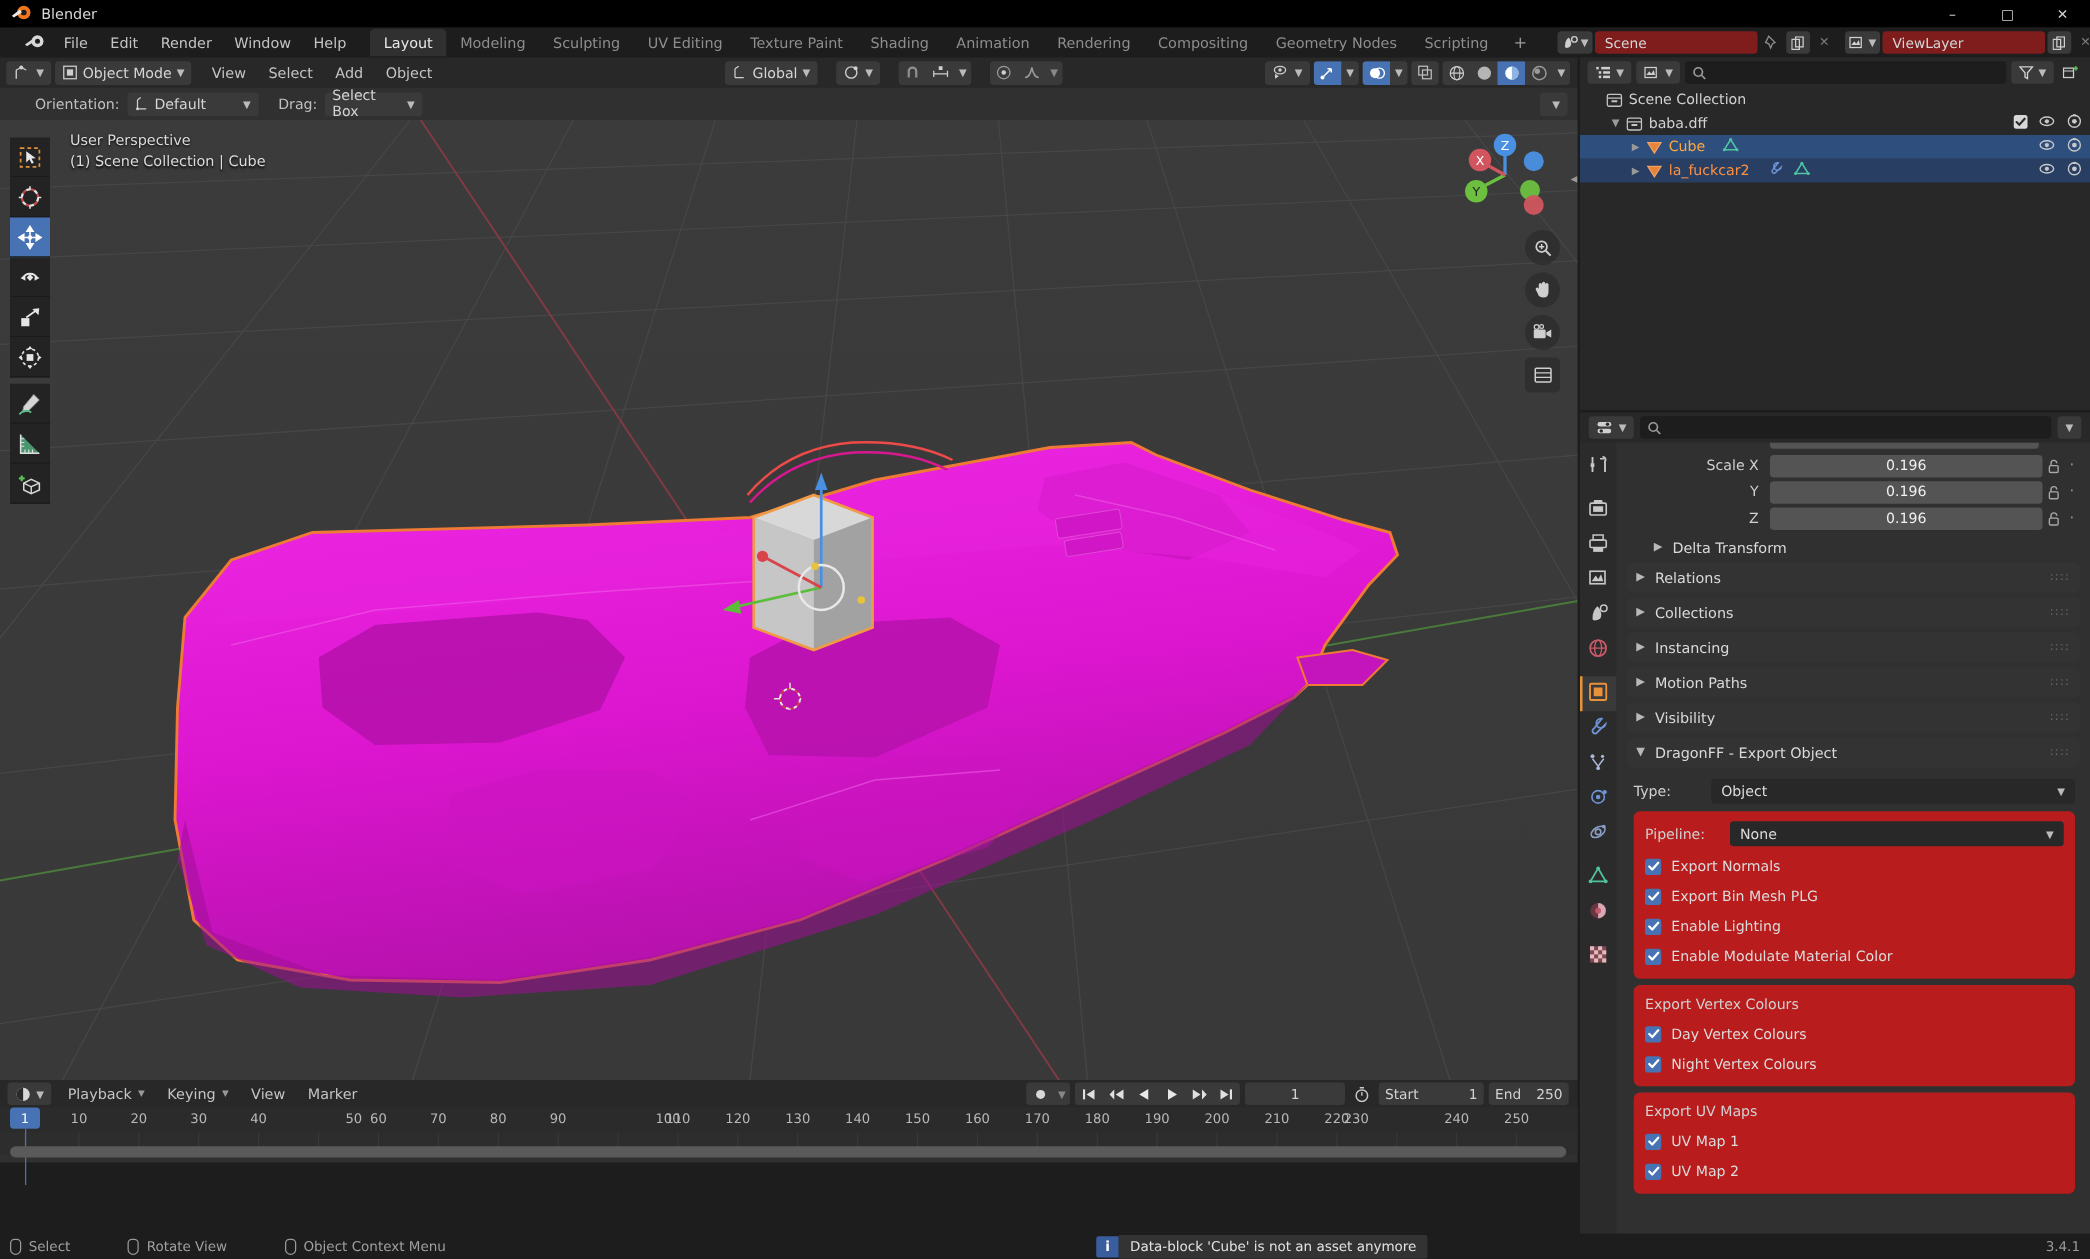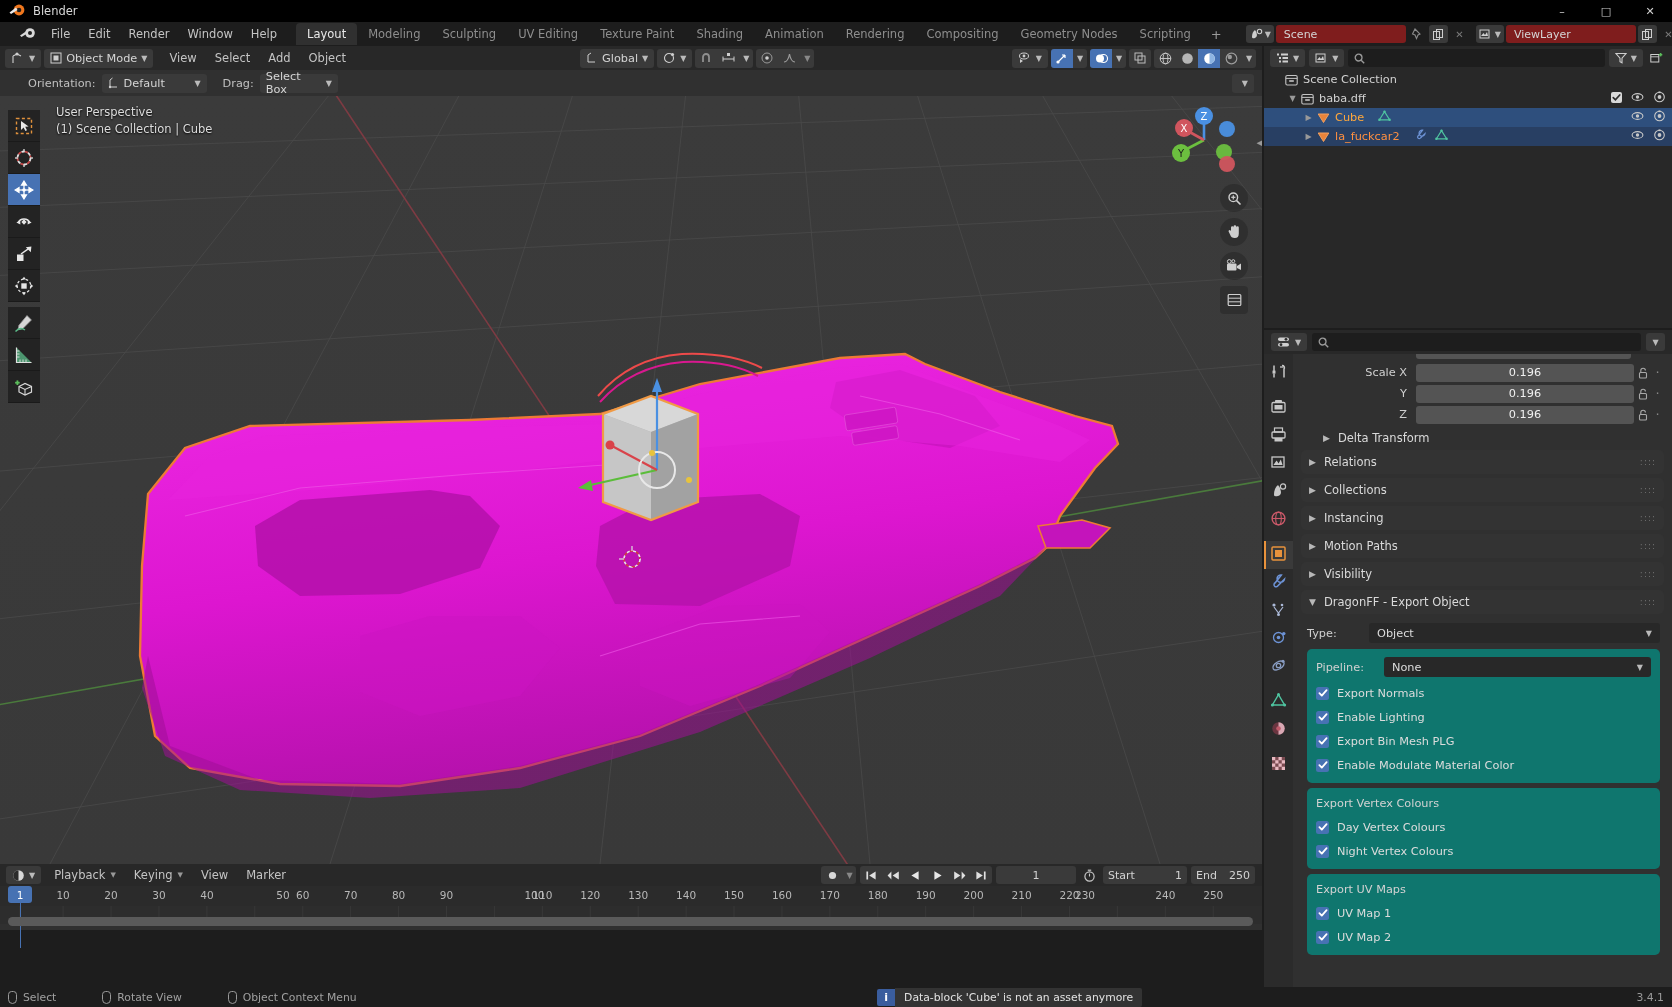--- a/index.html
+++ b/index.html
@@ -123,21 +123,21 @@
   .num { flex:1; background:#545454; border-radius:3px; height:18px;
     display:flex; align-items:center; justify-content:center;
     color:#f0f0f0; font-size:11.3px; }
   .lock { width:17px; display:flex; align-items:center; justify-content:center; color:#a8a8a8; }
   .dot { width:13px; text-align:center; color:#888; font-size:13px; }
   .panel { background:#333; border-radius:5px; margin-bottom:4px;
     display:flex; align-items:center; height:24px; padding:0 8px; }
   .panel .tri { color:#b8b8b8; font-size:9px; margin-right:8px; }
   .panel .t { color:#dadada; font-size:11.5px; }
   .panel .grip { margin-left:auto; color:#6e6e6e; font-size:9px; letter-spacing:1px; }
-  .sub { background:#0f766e; border-radius:5px; padding:6px 9px; margin-bottom:5px; }
+  .sub { background:#b91c1c; border-radius:5px; padding:6px 9px; margin-bottom:5px; }
   .cb-row { display:flex; align-items:center; height:24px; }
   .cb { width:13px; height:13px; border-radius:2.5px; background:#4772b3;
     display:flex; align-items:center; justify-content:center; margin-right:8px; }
   .cb svg { width:10px; height:10px; }
   .cb-lbl { color:#dcdcdc; font-size:11.3px; }
   .sel-dd { flex:1; background:#282828; border-radius:3px; height:20px;
     display:flex; align-items:center; padding:0 8px; color:#dcdcdc; font-size:11.3px; }
   .sec-lbl { color:#d2d2d2; font-size:11.3px; padding:3px 0 5px; }
 
   
@@ -265,21 +265,21 @@
       <span>Object Mode</span>
       <span style="color:#bbb;font-size:8px;">▼</span>
     </div>
     <div id="vp-menus" style="display:flex;margin-left:4px;">
         <div class="menu">View</div>
         <div class="menu">Select</div>
         <div class="menu">Add</div>
         <div class="menu">Object</div>
       </div>
 
-    <div style="margin-left:222px;display:flex;align-items:center;gap:3px;text-align:center;">
+    <div style="margin-left:222px;display:flex;align-items:center;gap:15px;text-align:center;">
       <div class="hdr-dd">
         <svg width="12" height="12" viewBox="0 0 12 12">
             <path d="M2 10 L2 3 M2 3 L5 1" stroke="#cfcfcf" stroke-width="1" fill="none"></path>
             <path d="M2 10 L9 10" stroke="#cfcfcf" stroke-width="1"></path>
           </svg>
         <span>Global</span>
         <span style="color:#bbb;font-size:8px;">▼</span>
       </div>
       <div class="hdr-dd">
         <svg width="13" height="12" viewBox="0 0 13 12">
@@ -1204,29 +1204,29 @@
                   </svg>
                 </span>
                 <span class="cb-lbl">Export Normals</span>
               </div>
               <div class="cb-row">
                 <span class="cb">
                   <svg viewBox="0 0 10 10">
                     <path d="M1.4 5.2 L3.8 7.6 L8.6 2.2" stroke="#fff" stroke-width="1.8" fill="none" stroke-linecap="round" stroke-linejoin="round"></path>
                   </svg>
                 </span>
-                <span class="cb-lbl">Enable Lighting</span>
+                <span class="cb-lbl">Export Bin Mesh PLG</span>
               </div>
               <div class="cb-row">
                 <span class="cb">
                   <svg viewBox="0 0 10 10">
                     <path d="M1.4 5.2 L3.8 7.6 L8.6 2.2" stroke="#fff" stroke-width="1.8" fill="none" stroke-linecap="round" stroke-linejoin="round"></path>
                   </svg>
                 </span>
-                <span class="cb-lbl">Export Bin Mesh PLG</span>
+                <span class="cb-lbl">Enable Lighting</span>
               </div>
               <div class="cb-row">
                 <span class="cb">
                   <svg viewBox="0 0 10 10">
                     <path d="M1.4 5.2 L3.8 7.6 L8.6 2.2" stroke="#fff" stroke-width="1.8" fill="none" stroke-linecap="round" stroke-linejoin="round"></path>
                   </svg>
                 </span>
                 <span class="cb-lbl">Enable Modulate Material Color</span>
               </div>
             </div>

